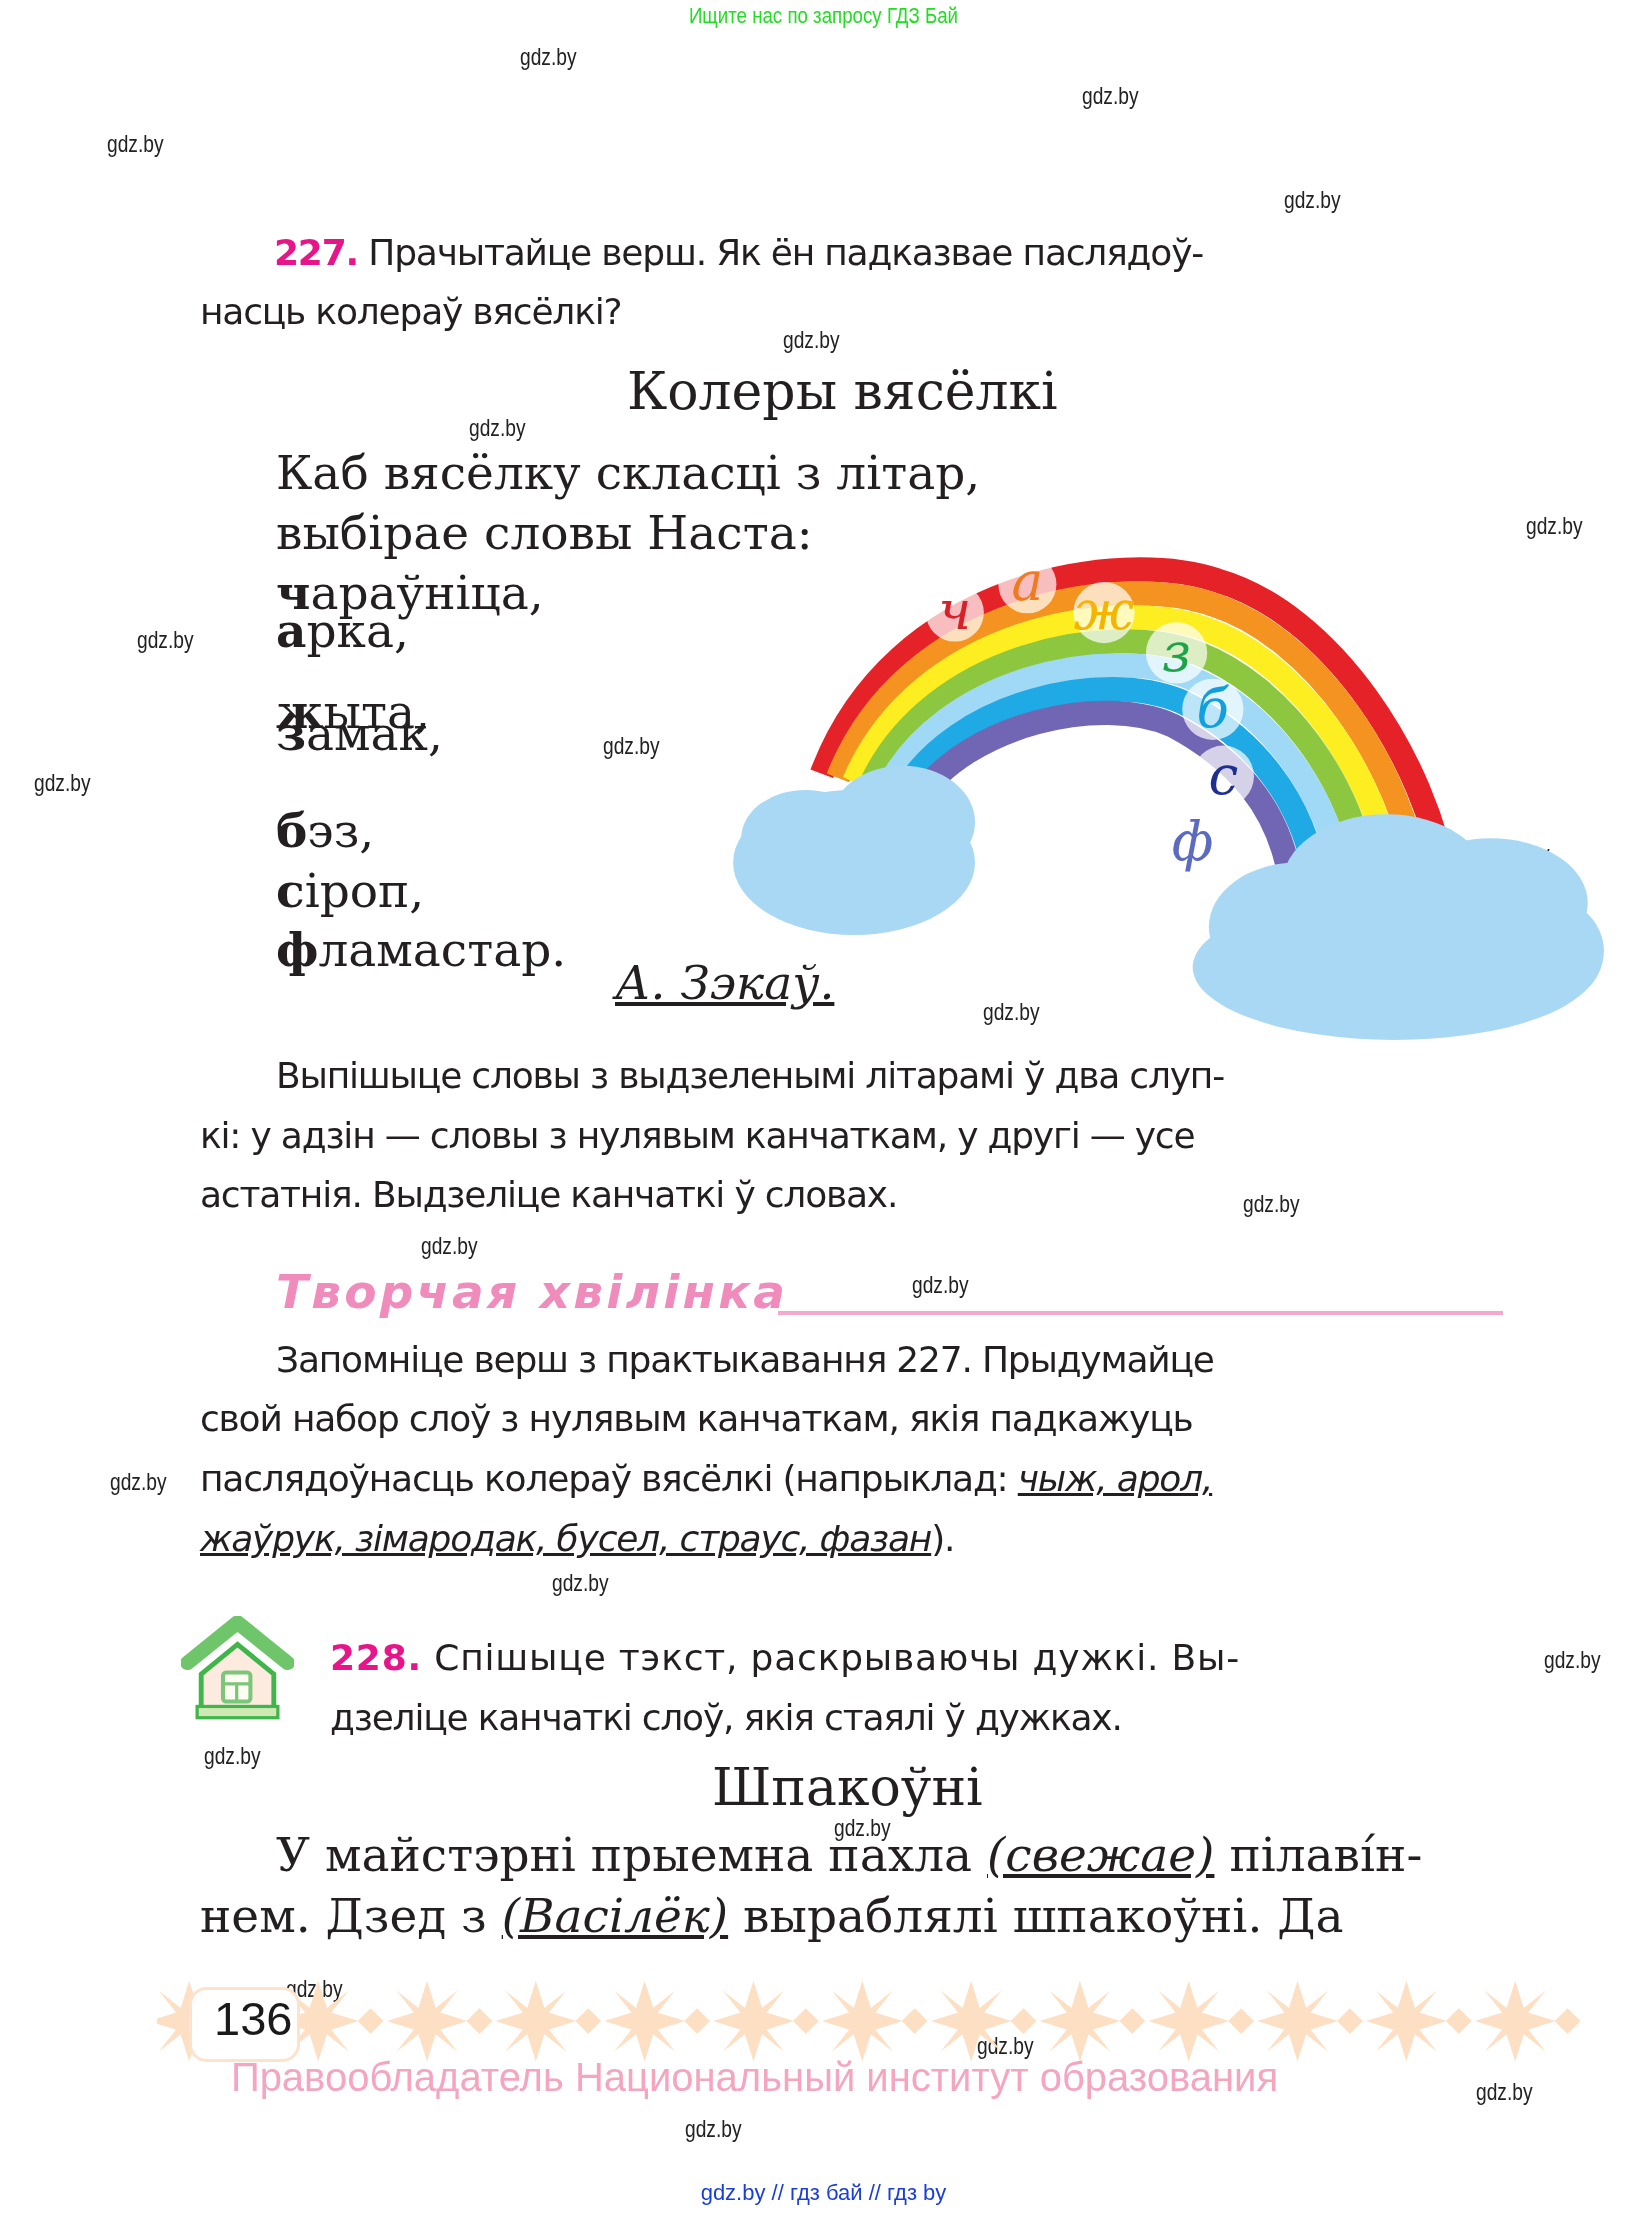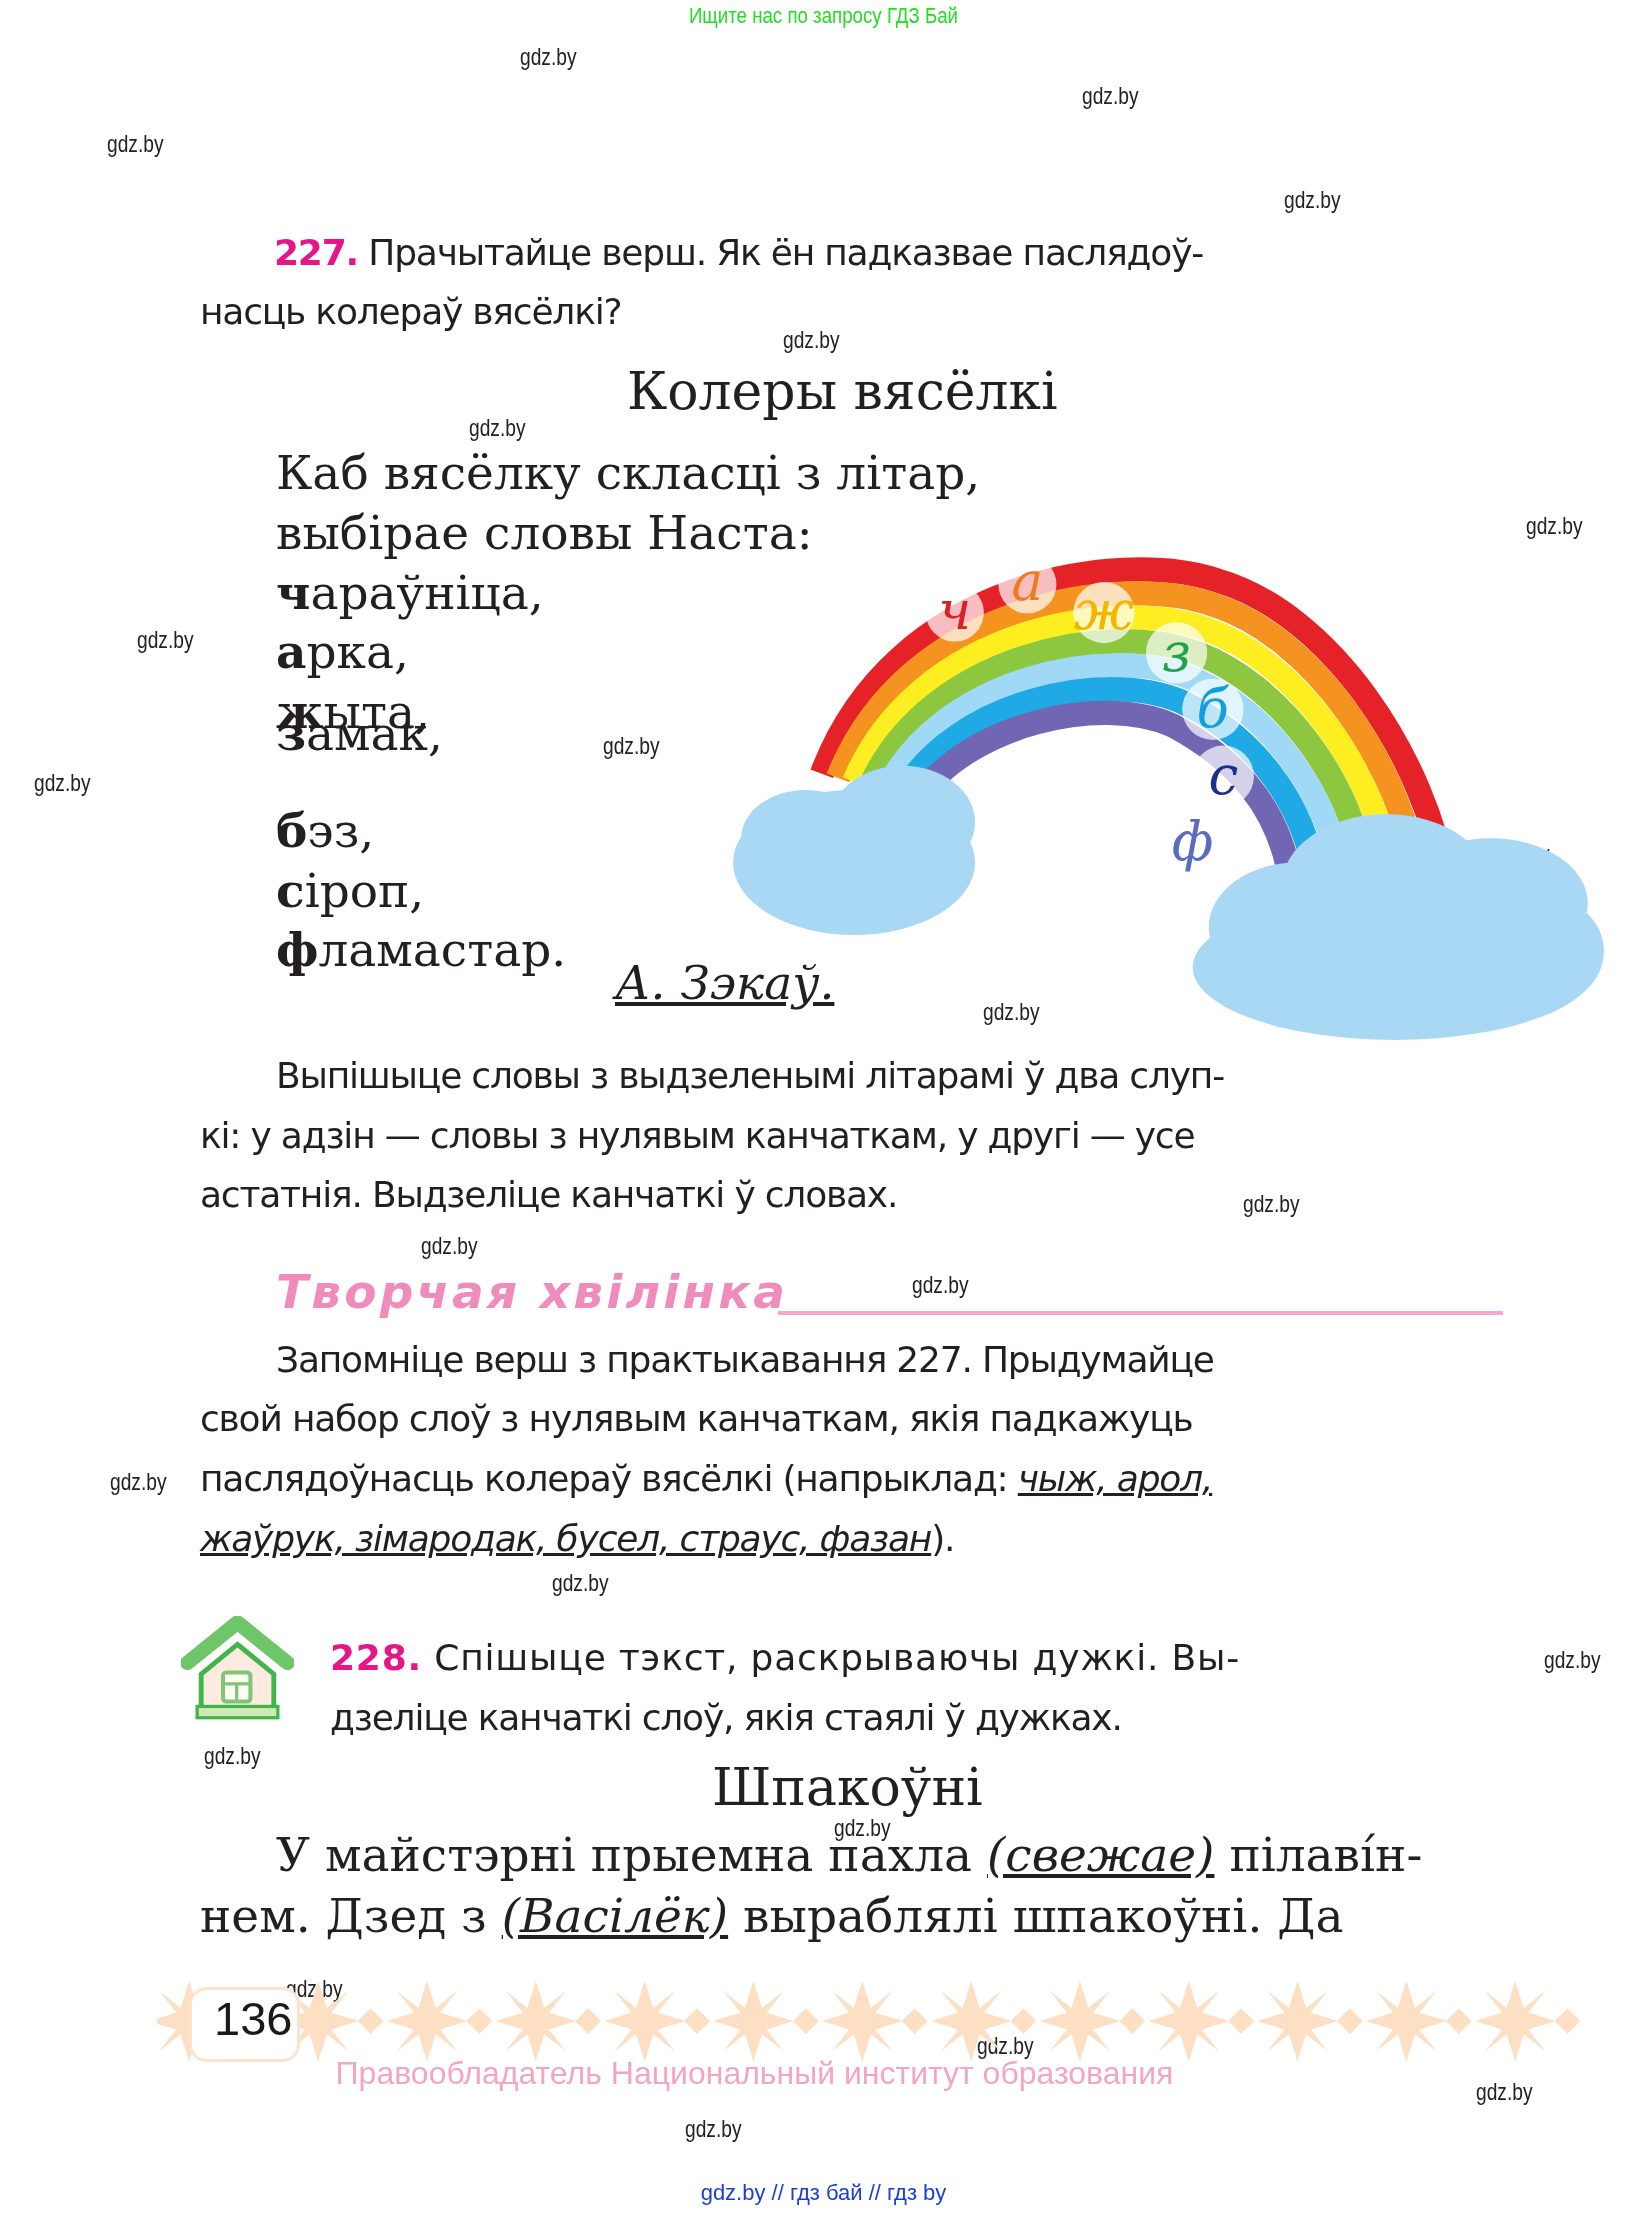--- a/index.html
+++ b/index.html
@@ -11,21 +11,21 @@
   .serif{font-family:"DejaVu Serif",serif;font-size:47px;line-height:60px;white-space:nowrap;}
   .num{color:#e6158a;font-weight:bold;}
   .title-serif{font-family:"DejaVu Serif",serif;font-weight:normal;font-size:52px;white-space:nowrap;}
   .poem b{font-weight:bold;}
   .creative{font-family:"DejaVu Sans",sans-serif;font-style:italic;font-weight:bold;color:#f08cbc;font-size:47px;letter-spacing:3.2px;white-space:nowrap;text-align:center;}
   .creative-line{height:4px;background:#f4a8cc;}
   .it{font-style:italic;text-decoration:underline;}
   .ornament{left:157px;top:1979px;width:1467px;height:85px;}
   .page-box{left:189px;top:1987px;width:105px;height:69px;border:3.2px solid #fde3cd;border-radius:17.7px;background:#fff;}
   .page-num{left:214px;top:1991px;font-family:"Liberation Sans",sans-serif;font-size:47px;color:#1a1a1a;}
-  .copyright{left:0;width:1509px;top:2055px;text-align:center;font-family:"Liberation Sans",sans-serif;font-size:32px;color:#f4a6bf;}
+  .copyright{left:0;width:1509px;top:2055px;text-align:center;font-family:"Liberation Sans",sans-serif;font-size:40px;color:#f4a6bf;}
   .bottom-links{left:0;width:1647px;top:2180px;text-align:center;font-family:"Liberation Sans",sans-serif;font-size:22px;color:#1a3ed6;}
 </style>
 </head>
 <body>
 
 <div class="abs top-banner">Ищите нас по запросу ГДЗ Бай</div>
 
 <div class="abs wm" style="left:520px;top:44px">gdz.by</div>
 <div class="abs wm" style="left:1082px;top:83px">gdz.by</div>
 <div class="abs wm" style="left:107px;top:131px">gdz.by</div>
@@ -56,21 +56,21 @@
   <span>Прачытайце верш. Як ён падказвае паслядоў-</span>
 </div>
 <div class="abs sans" style="left:200px;top:282px">насць колераў вясёлкі?</div>
 
 <div class="abs title-serif" style="left:627px;top:361px">Колеры вясёлкі</div>
 
 <div class="poem">
   <div class="abs serif" style="left:276px;top:443px">Каб вясёлку скласці з літар,</div>
   <div class="abs serif" style="left:276px;top:503px">выбірае словы Наста:</div>
   <div class="abs serif" style="left:276px;top:563px"><b>ч</b><span>араўніца,</span></div>
-  <div class="abs serif" style="left:276px;top:622px"><b>а</b><span>рка,</span></div>
+  <div class="abs serif" style="left:276px;top:601px"><b>а</b><span>рка,</span></div>
   <div class="abs serif" style="left:276px;top:682px"><b>ж</b><span>ыта,</span></div>
   <div class="abs serif" style="left:276px;top:704px"><b>з</b><span>амак,</span></div>
   <div class="abs serif" style="left:276px;top:801px"><b>б</b><span>эз,</span></div>
   <div class="abs serif" style="left:276px;top:861px"><b>с</b><span>іроп,</span></div>
   <div class="abs serif" style="left:276px;top:920px"><b>ф</b><span>ламастар.</span></div>
   <div class="abs serif it" style="left:615px;top:953px">А. Зэкаў.</div>
 </div>
 
 <svg class="abs" style="left:717px;top:548px" width="903" height="500" viewBox="0 0 1120 620">
   <g fill="none" stroke-width="30">

